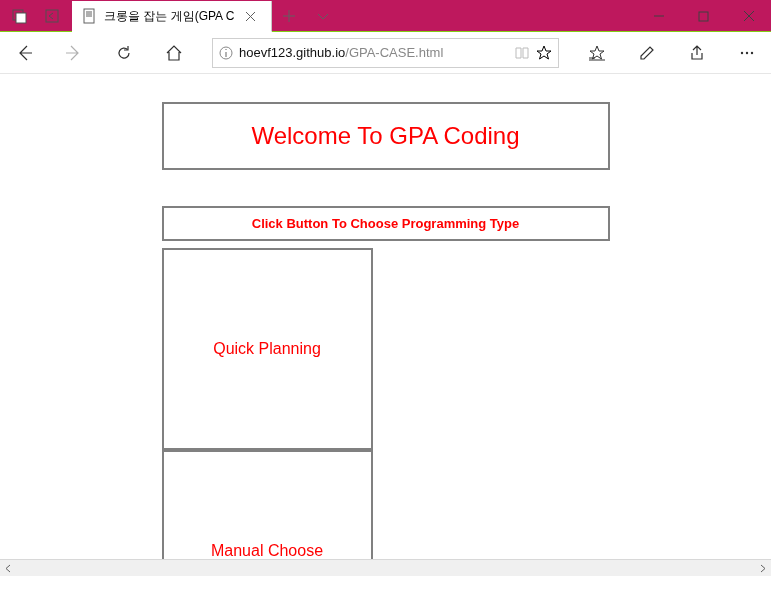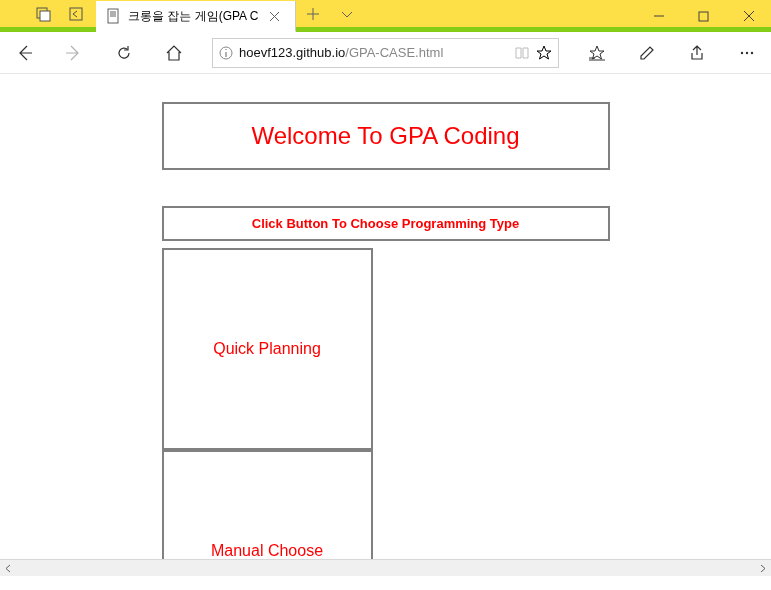--- a/index.html
+++ b/index.html
@@ -6,23 +6,22 @@
 body {
   background:#fff;
   font-family:"Segoe UI",Arial,sans-serif;
   width:771px; height:590px;
   overflow:hidden;
   position:relative;
 }
 .titlebar {
   height:32px;
   display:flex;
-  background:#fde047;
-  border-bottom:5px solid #84cc16;
-  padding-left:24px;
+  background:#be185d;
+  border-bottom:1px solid #84cc16;
 }
 .tb-left { display:flex; align-items:center; padding:0 4px; }
 .tb-btn { width:32px; height:32px; display:flex; align-items:center; justify-content:center; color:#505050; }
 .tab {
   height:31px;
   background:#f4f4f4;
   border-right:1px solid #c7c7c7;
   border-bottom:1px solid #c7c7c7;
   display:flex;
   align-items:center;

